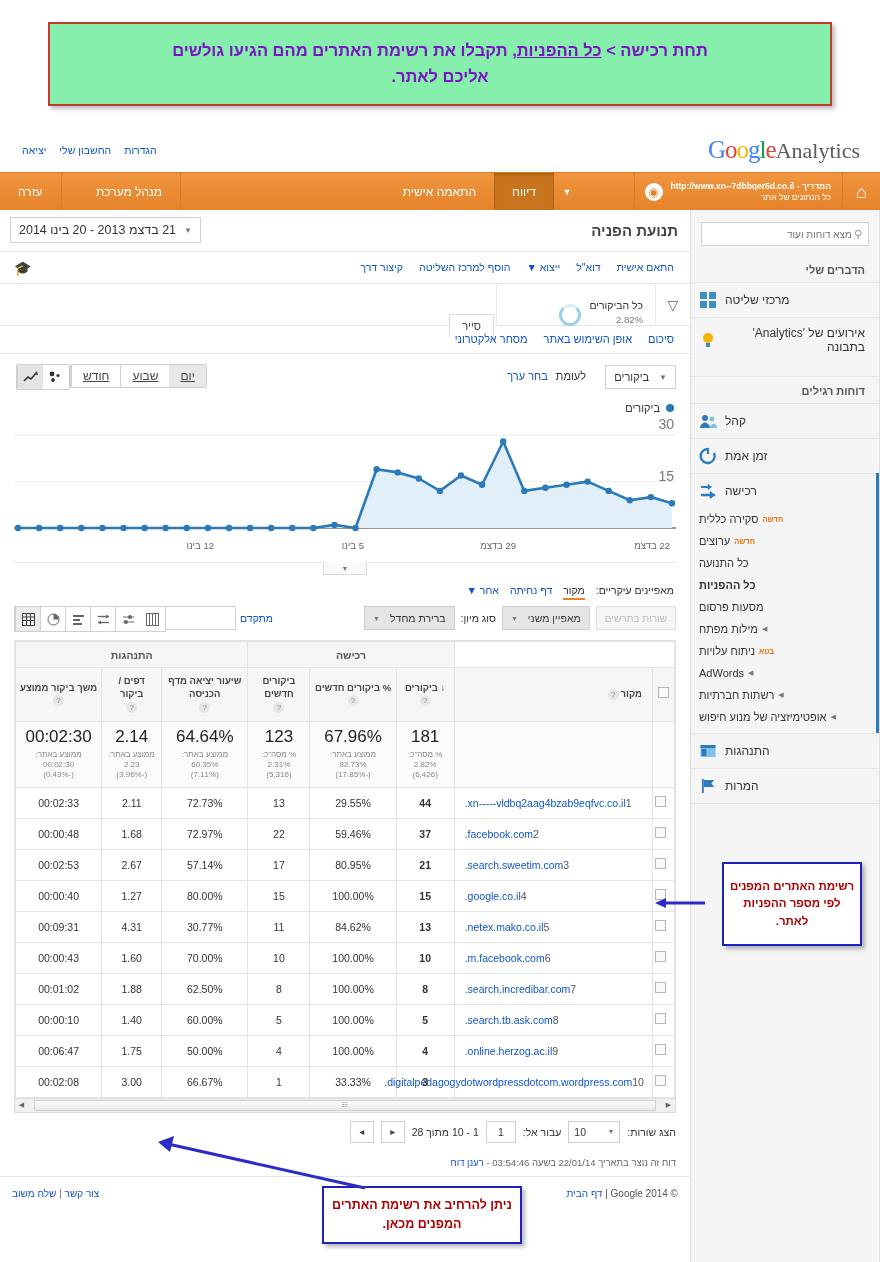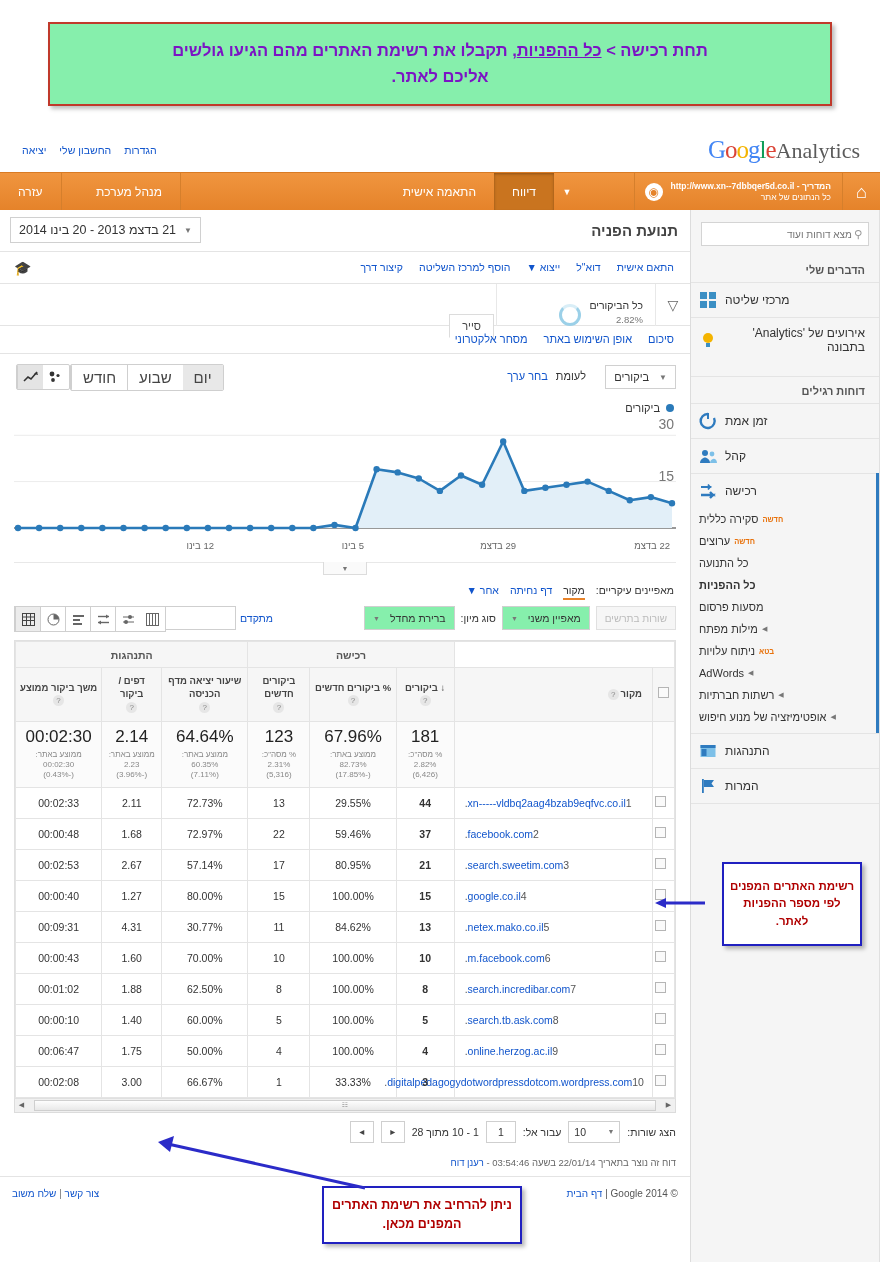--- a/index.html
+++ b/index.html
@@ -178,21 +178,21 @@
   #vs-links{
     position:absolute; right:104px; top:16px; display:flex; gap:8px; font-size:11px;
   }
   #vs-links .lbl{ color:#333; }
   #vs-links .lnk{ color:#1155cc; cursor:pointer; }
   #gran{
     position:absolute; left:70px; top:10px; display:flex; border:1px solid #cfcfcf;
     border-radius:2px; overflow:hidden; background:#fff;
   }
   #gran div{
-    padding:4px 11px; font-size:15px; color:#444; border-left:1px solid #cfcfcf; cursor:pointer;
+    padding:4px 11px; font-size:12px; color:#444; border-left:1px solid #cfcfcf; cursor:pointer;text-decoration:underline;
   }
   #gran div:first-child{ border-left:none; }
   #gran div.on{ background:#e8e8e8; }
   #charttype{
     position:absolute; left:16px; top:10px; display:flex; border:1px solid #cfcfcf;
     border-radius:2px; overflow:hidden; background:#fff;
   }
   #charttype div{
     width:26px; height:24px; display:flex; align-items:center; justify-content:center;
     border-left:1px solid #cfcfcf; cursor:pointer;
@@ -243,21 +243,21 @@
   #viewicons div{
     width:25px; height:24px; display:flex; align-items:center; justify-content:center;
     border-left:1px solid #cfcfcf; cursor:pointer; font-size:11px; color:#555;
   }
   #viewicons div:first-child{ border-left:none; }
   #viewicons div.on{ background:#ececec; }
   #secdim{
     position:absolute; right:0; top:4px; display:flex; align-items:center; gap:6px; direction:rtl;
   }
   #secdim .ddl{
-    height:24px; padding:0 8px; border:1px solid #cfcfcf; background:#86efac;
+    height:24px; padding:0 8px; border:1px solid #cfcfcf; background:#e5e5e5;
     display:flex; align-items:center; gap:10px; font-size:10.5px; color:#333; cursor:pointer;
   }
   #secdim .ddl .cd{ font-size:7px; color:#777; }
   #secdim .sortlbl{ font-size:10.5px; color:#333; }
   #secdim .rowsfilter{
     height:24px; padding:0 8px; border:1px solid #e0e0e0; background:#f6f6f6;
     display:flex; align-items:center; font-size:10px; color:#bbb;
   }
 
   
@@ -409,37 +409,37 @@
         </svg>
     </span>
     <span>אירועים של 'Analytics' בתבונה</span>
   </div>
 
   <div class="sb-section-title" style="border-top:1px solid #e4e4e4;margin-top:14px;">דוחות רגילים</div>
 
   <div class="sb-item">
     <span class="sbico">
       <svg width="18" height="18" viewBox="0 0 18 18">
-          <path d="M9 2 A7 7 0 1 0 15 6" fill="none" stroke="#2f7bbf" stroke-width="2.4"></path>
-          <rect x="8" y="1" width="2" height="6" fill="#2f7bbf"></rect>
-        </svg>
-    </span>
-    <span>זמן אמת</span>
-  </div>
-
-  <div class="sb-item">
-    <span class="sbico">
-      <svg width="18" height="18" viewBox="0 0 18 18">
           <circle cx="6" cy="6" r="3" fill="#2f7bbf"></circle>
           <circle cx="13" cy="7" r="2.4" fill="#7dc0e8"></circle>
           <path d="M1 16 c0-4 4-5.5 5-5.5 s5 1.5 5 5.5z" fill="#2f7bbf"></path>
           <path d="M11 16 c0-3 3-4.2 4-4.2 s3 1.2 3 4.2z" fill="#7dc0e8"></path>
         </svg>
     </span>
     <span>קהל</span>
+  </div>
+
+  <div class="sb-item">
+    <span class="sbico">
+      <svg width="18" height="18" viewBox="0 0 18 18">
+          <path d="M9 2 A7 7 0 1 0 15 6" fill="none" stroke="#2f7bbf" stroke-width="2.4"></path>
+          <rect x="8" y="1" width="2" height="6" fill="#2f7bbf"></rect>
+        </svg>
+    </span>
+    <span>זמן אמת</span>
   </div>
 
   <div id="sb-acq-group">
     <div class="sb-item">
       <span class="sbico">
         <svg width="18" height="18" viewBox="0 0 18 18">
             <path d="M2 5 h9 l-2-2.5 M2 5 h9 l-2 2.5" fill="none" stroke="#2f7bbf" stroke-width="1.8"></path>
             <path d="M2 13 h12 l-3-3 M2 13 h12 l-3 3" fill="none" stroke="#2f7bbf" stroke-width="2.4"></path>
           </svg>
       </span>

